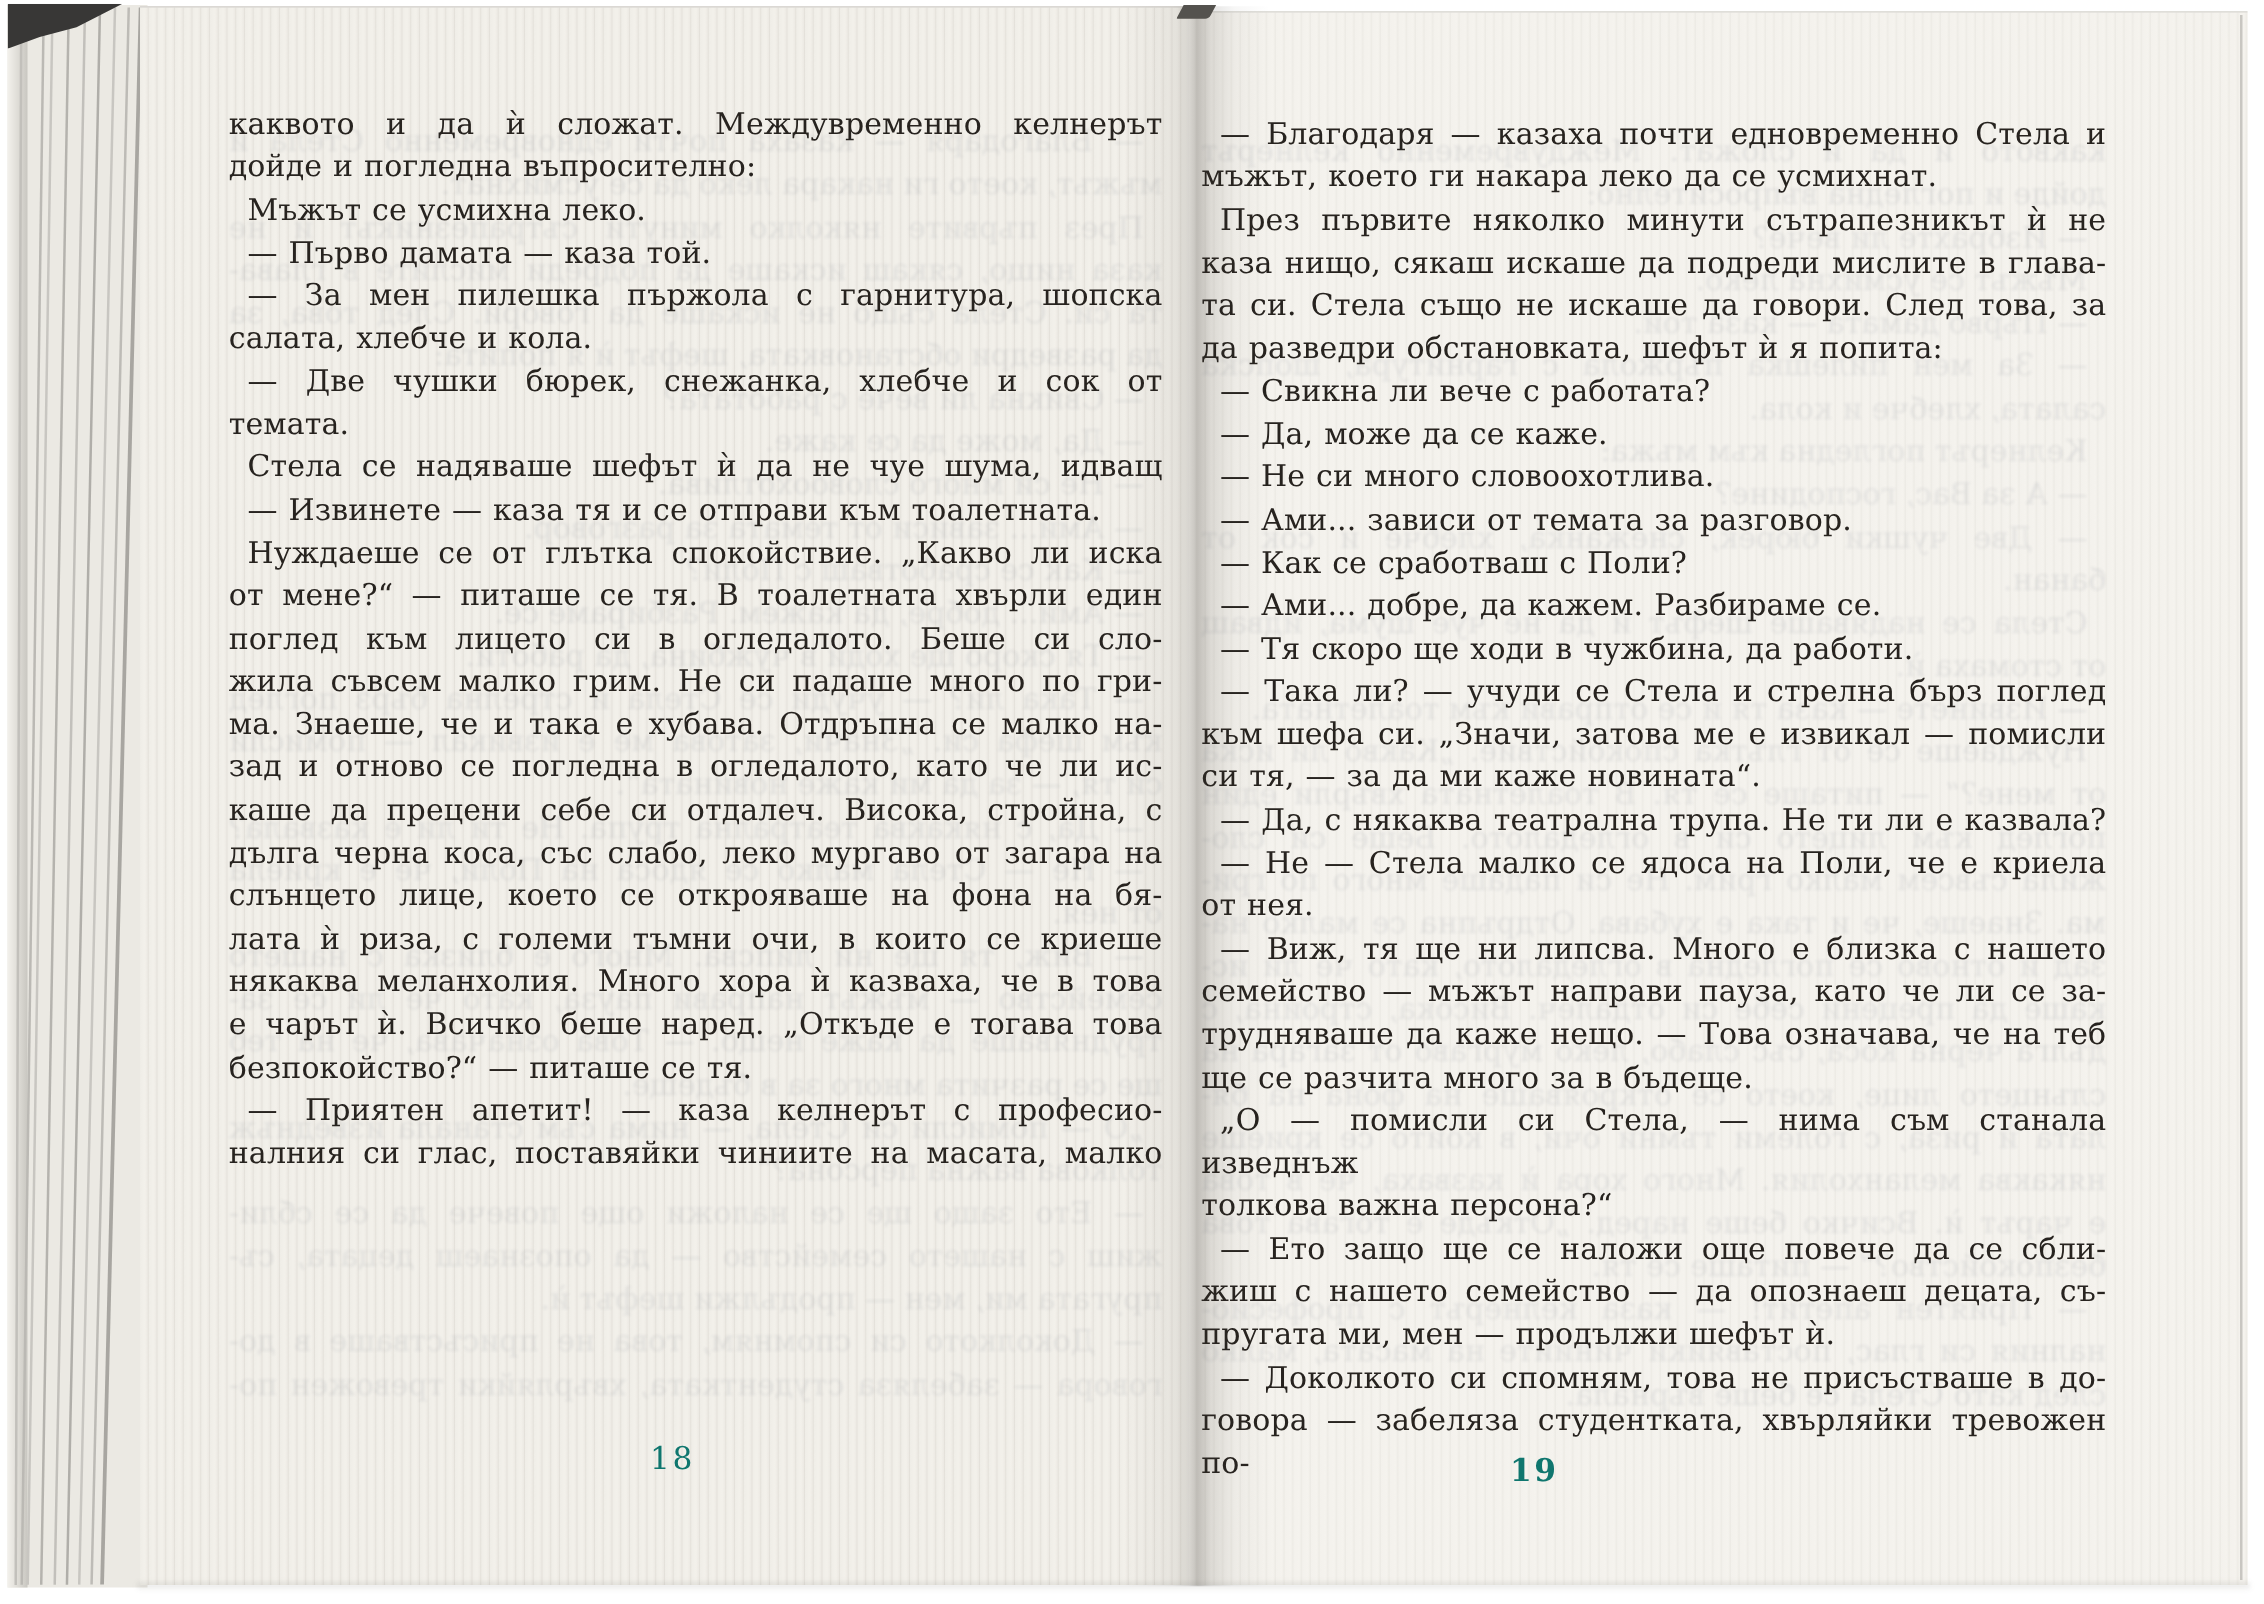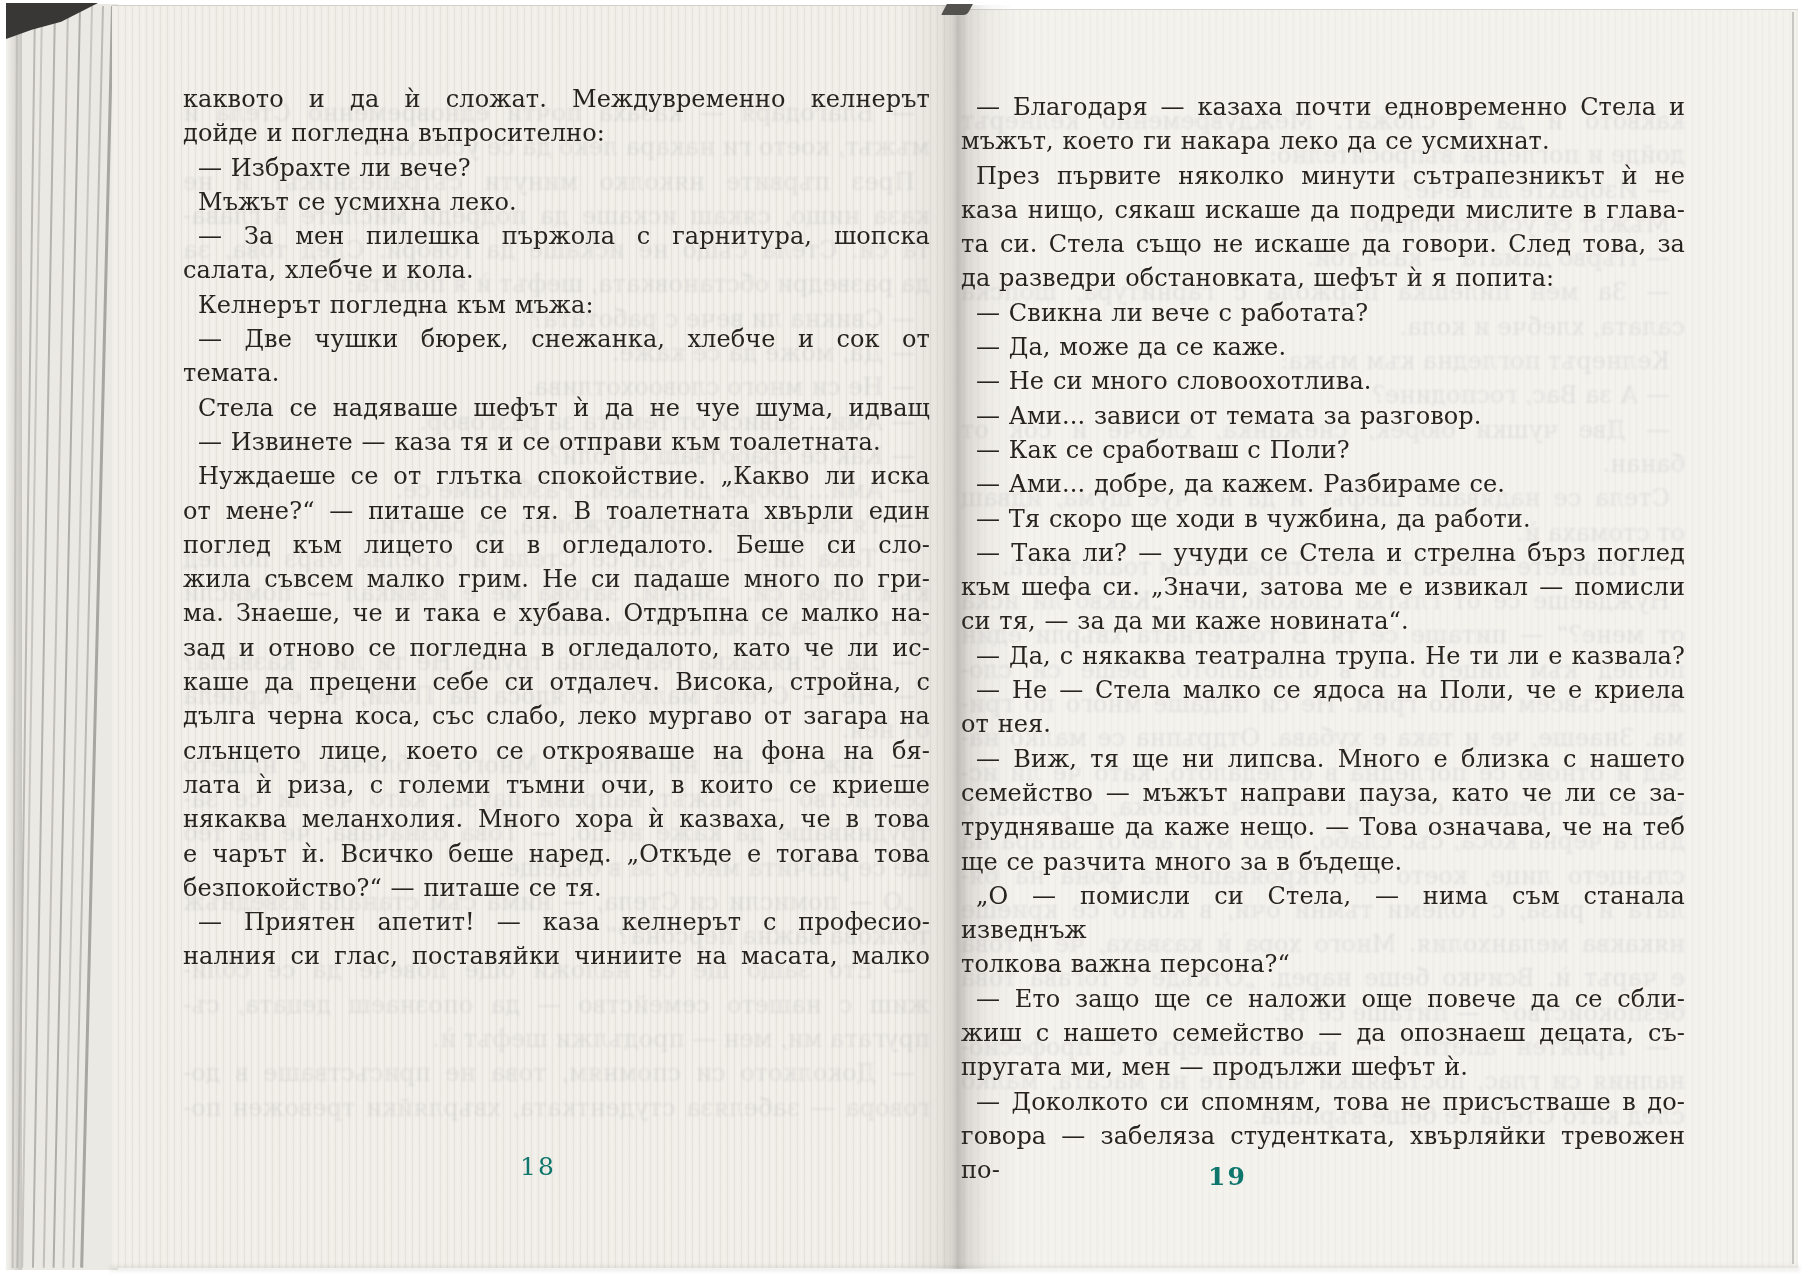--- a/index.html
+++ b/index.html
@@ -138,25 +138,24 @@
       <div class="line j">е чарът ѝ. Всичко беше наред. „Откъде е тогава това</div>
       <div class="line">безпокойство?“ — питаше се тя.</div>
       <div class="line j ind">— Приятен апетит! — каза келнерът с професио-</div>
       <div class="line j">налния си глас, поставяйки чиниите на масата, малко</div>
       <div class="line">след като Стела се беше върнала.</div>
     </div>
 
   <div id="left-text" class="textcol">
       <div class="line j">каквото и да ѝ сложат. Междувременно келнерът</div>
       <div class="line">дойде и погледна въпросително:</div>
-      <div class="line ind">— Избрахте ли вече?</div>
       <div class="line ind">Мъжът се усмихна леко.</div>
+      <div class="line ind">— Първо дамата — каза той.</div>
       <div class="line j ind">— За мен пилешка пържола с гарнитура, шопска</div>
       <div class="line">салата, хлебче и кола.</div>
-      <div class="line ind">Келнерът погледна към мъжа:</div>
       <div class="line j ind">— Две чушки бюрек, снежанка, хлебче и сок от</div>
       <div class="line">темата.</div>
       <div class="line j ind">Стела се надяваше шефът ѝ да не чуе шума, идващ</div>
       <div class="line ind">— Извинете — каза тя и се отправи към тоалетната.</div>
       <div class="line j ind">Нуждаеше се от глътка спокойствие. „Какво ли иска</div>
       <div class="line j">от мене?“ — питаше се тя. В тоалетната хвърли един</div>
       <div class="line j">поглед към лицето си в огледалото. Беше си сло-</div>
       <div class="line j">жила съвсем малко грим. Не си падаше много по гри-</div>
       <div class="line j">ма. Знаеше, че и така е хубава. Отдръпна се малко на-</div>
       <div class="line j">зад и отново се погледна в огледалото, като че ли ис-</div>

